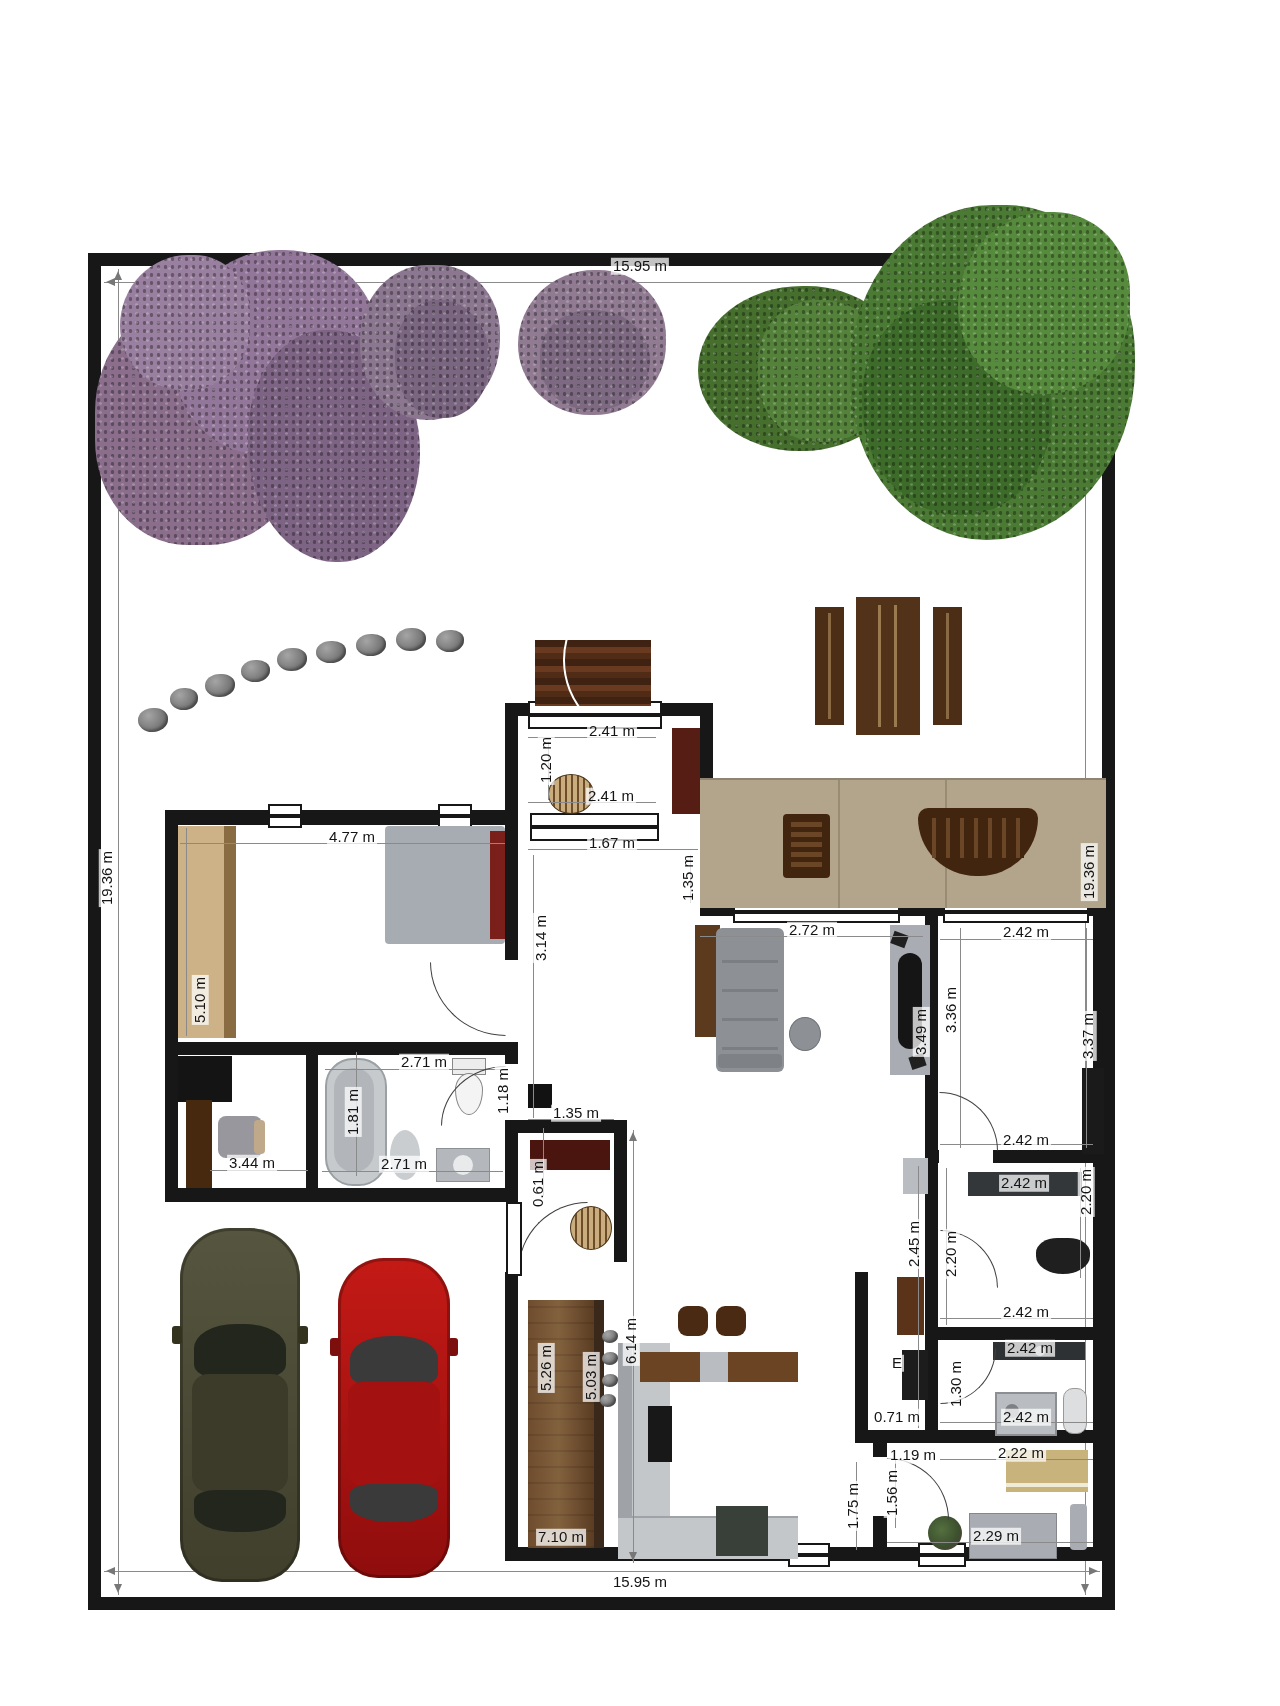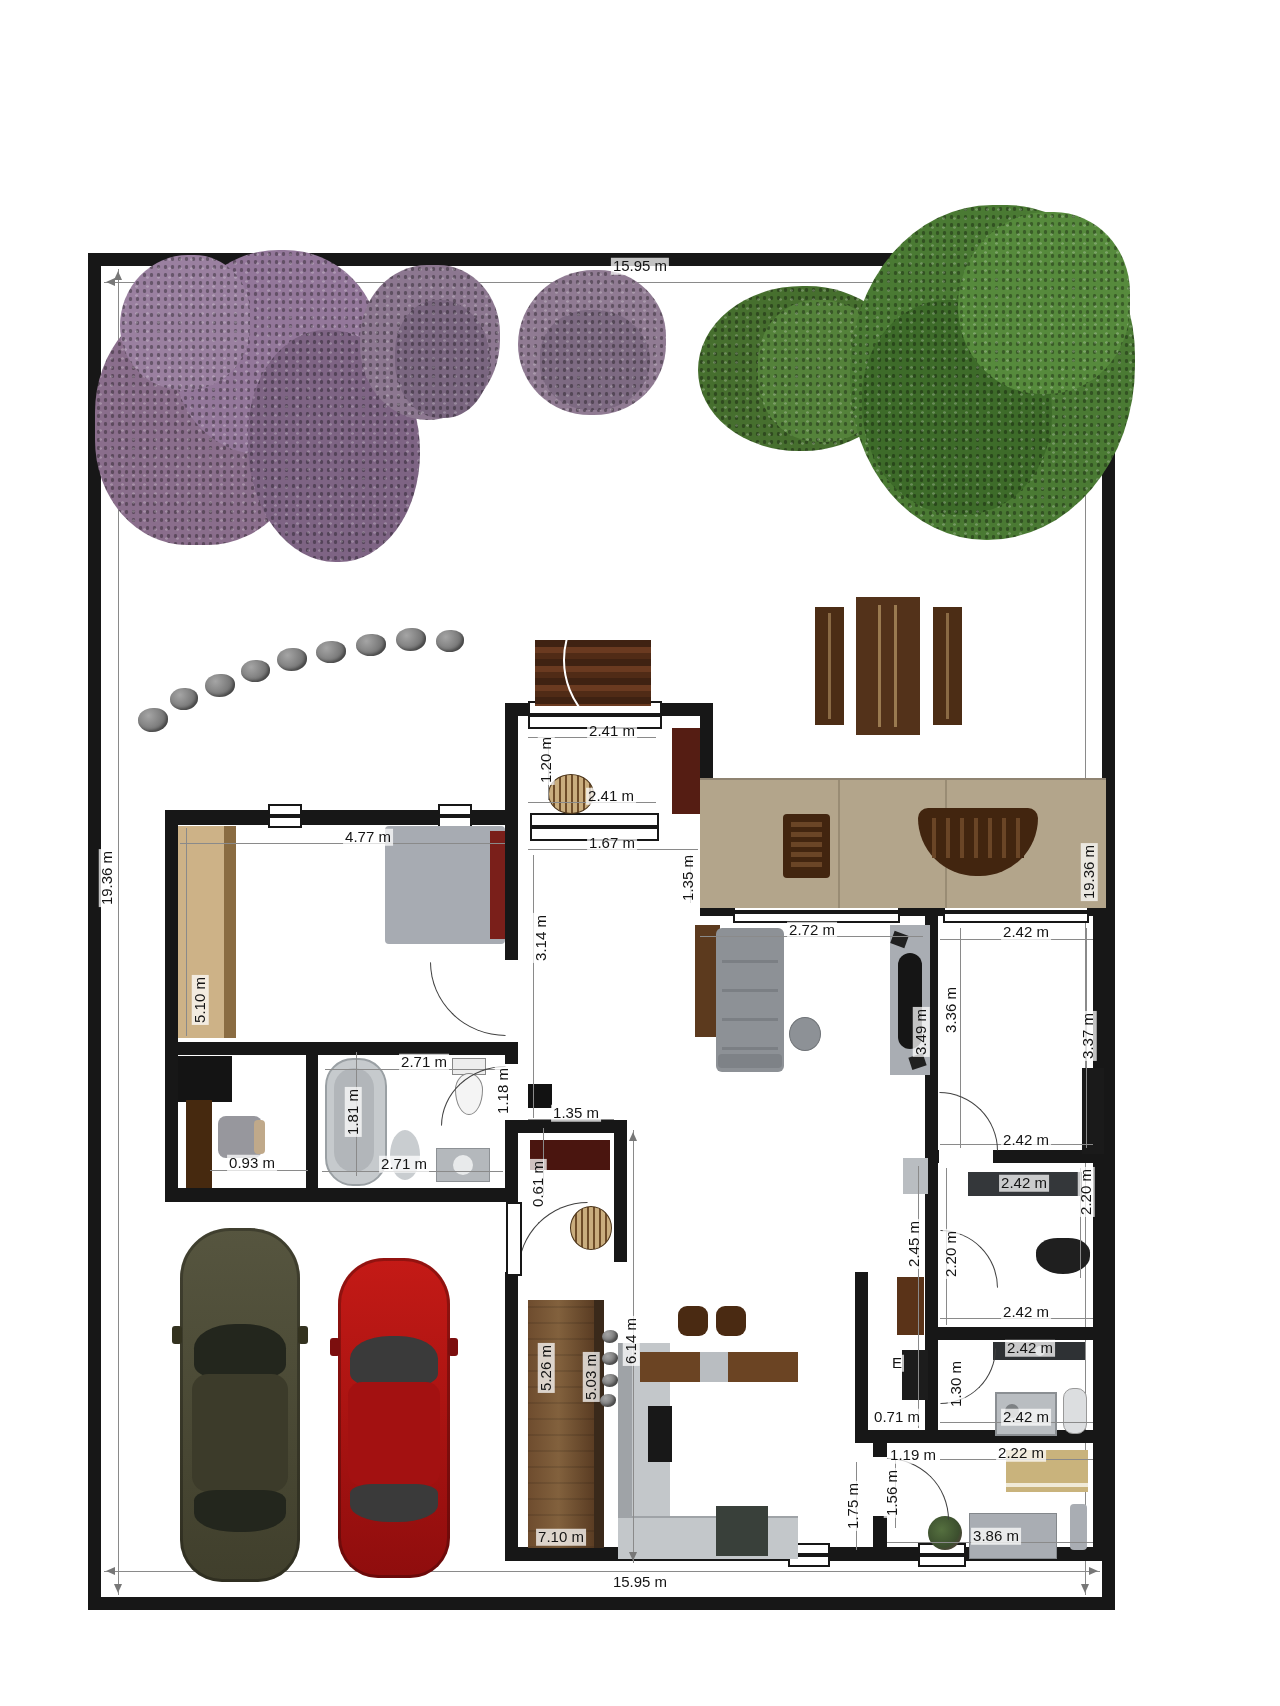--- a/index.html
+++ b/index.html
@@ -286,23 +286,23 @@
       <span class="lbl" style="left: 640px; top: 266px;">15.95 m</span>
       <span class="lbl rot" style="left: 107px; top: 878px;">19.36 m</span>
       <span class="lbl rot" style="left: 1089px; top: 872px;">19.36 m</span>
       <span class="lbl" style="left: 640px; top: 1582px;">15.95 m</span>
       <span class="lbl" style="left: 612px; top: 731px;">2.41 m</span>
       <span class="lbl rot" style="left: 546px; top: 760px;">1.20 m</span>
       <span class="lbl" style="left: 611px; top: 796px;">2.41 m</span>
       <span class="lbl" style="left: 612px; top: 843px;">1.67 m</span>
       <span class="lbl rot" style="left: 688px; top: 878px;">1.35 m</span>
       <span class="lbl rot" style="left: 541px; top: 938px;">3.14 m</span>
-      <span class="lbl" style="left: 368px; top: 837px;">4.77 m</span>
+      <span class="lbl" style="left: 352px; top: 837px;">4.77 m</span>
       <span class="lbl rot" style="left: 200px; top: 1000px;">5.10 m</span>
-      <span class="lbl" style="left: 252px; top: 1163px;">0.93 m</span>
+      <span class="lbl" style="left: 252px; top: 1163px;">3.44 m</span>
       <span class="lbl" style="left: 424px; top: 1062px;">2.71 m</span>
       <span class="lbl rot" style="left: 353px; top: 1112px;">1.81 m</span>
       <span class="lbl" style="left: 404px; top: 1164px;">2.71 m</span>
       <span class="lbl rot" style="left: 503px; top: 1091px;">1.18 m</span>
       <span class="lbl" style="left: 576px; top: 1113px;">1.35 m</span>
       <span class="lbl rot" style="left: 538px; top: 1184px;">0.61 m</span>
       <span class="lbl" style="left: 812px; top: 930px;">2.72 m</span>
       <span class="lbl rot" style="left: 921px; top: 1032px;">3.49 m</span>
       <span class="lbl" style="left: 1026px; top: 932px;">2.42 m</span>
       <span class="lbl rot" style="left: 951px; top: 1010px;">3.36 m</span>
@@ -313,21 +313,21 @@
       <span class="lbl rot" style="left: 1086px; top: 1192px;">2.20 m</span>
       <span class="lbl" style="left: 1026px; top: 1312px;">2.42 m</span>
       <span class="lbl" style="left: 1030px; top: 1348px;">2.42 m</span>
       <span class="lbl rot" style="left: 956px; top: 1384px;">1.30 m</span>
       <span class="lbl" style="left: 1026px; top: 1417px;">2.42 m</span>
       <span class="lbl rot" style="left: 914px; top: 1244px;">2.45 m</span>
       <span class="lbl" style="left: 897px; top: 1417px;">0.71 m</span>
       <span class="lbl" style="left: 1021px; top: 1453px;">2.22 m</span>
       <span class="lbl" style="left: 913px; top: 1455px;">1.19 m</span>
       <span class="lbl rot" style="left: 892px; top: 1493px;">1.56 m</span>
-      <span class="lbl" style="left: 996px; top: 1536px;">3.86 m</span>
+      <span class="lbl" style="left: 996px; top: 1536px;">2.29 m</span>
       <span class="lbl rot" style="left: 853px; top: 1506px;">1.75 m</span>
       <span class="lbl rot" style="left: 631px; top: 1341px;">6.14 m</span>
       <span class="lbl rot" style="left: 546px; top: 1368px;">5.26 m</span>
       <span class="lbl rot" style="left: 591px; top: 1377px;">5.03 m</span>
       <span class="lbl" style="left: 561px; top: 1537px;">7.10 m</span>
       <span class="lbl" style="left: 897px; top: 1363px;">E</span>
     </div>
 
 </div>
 

